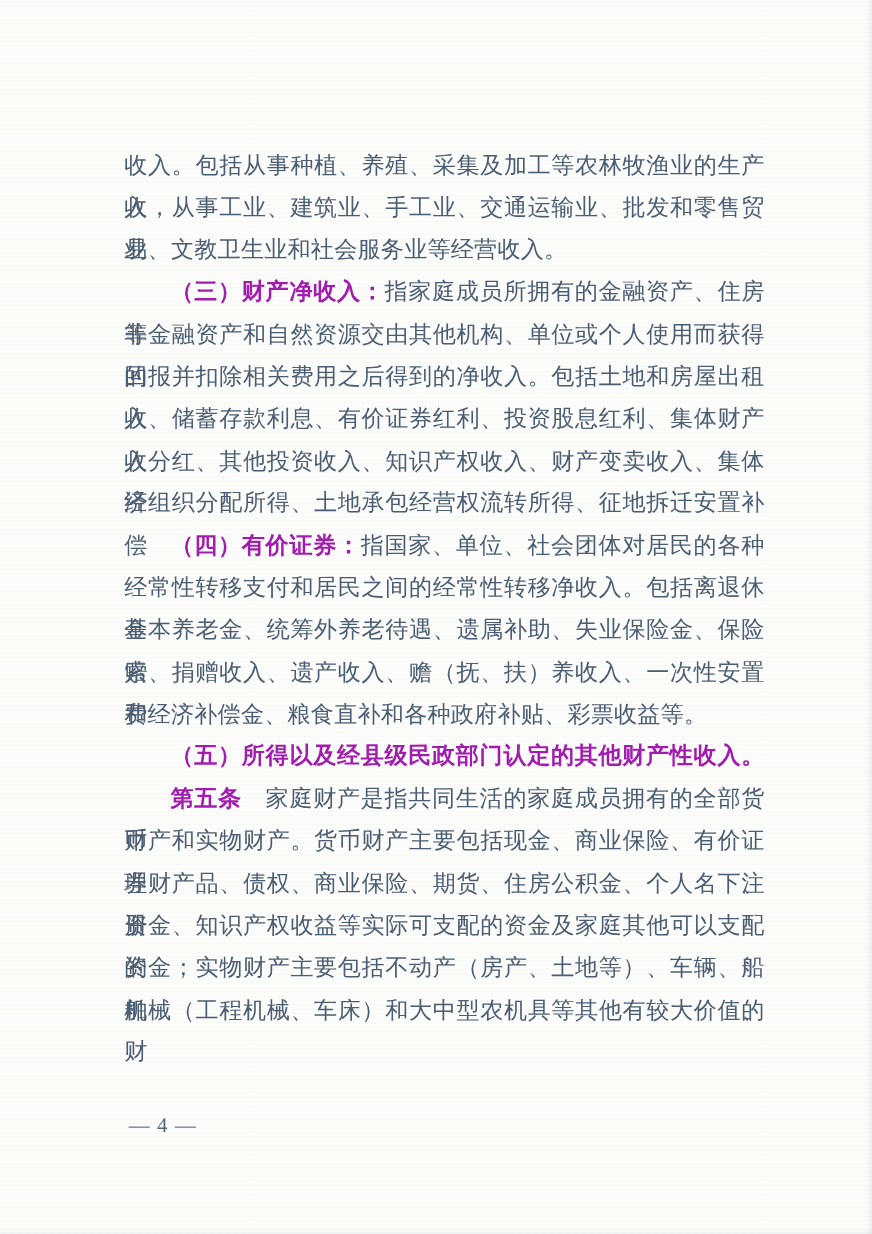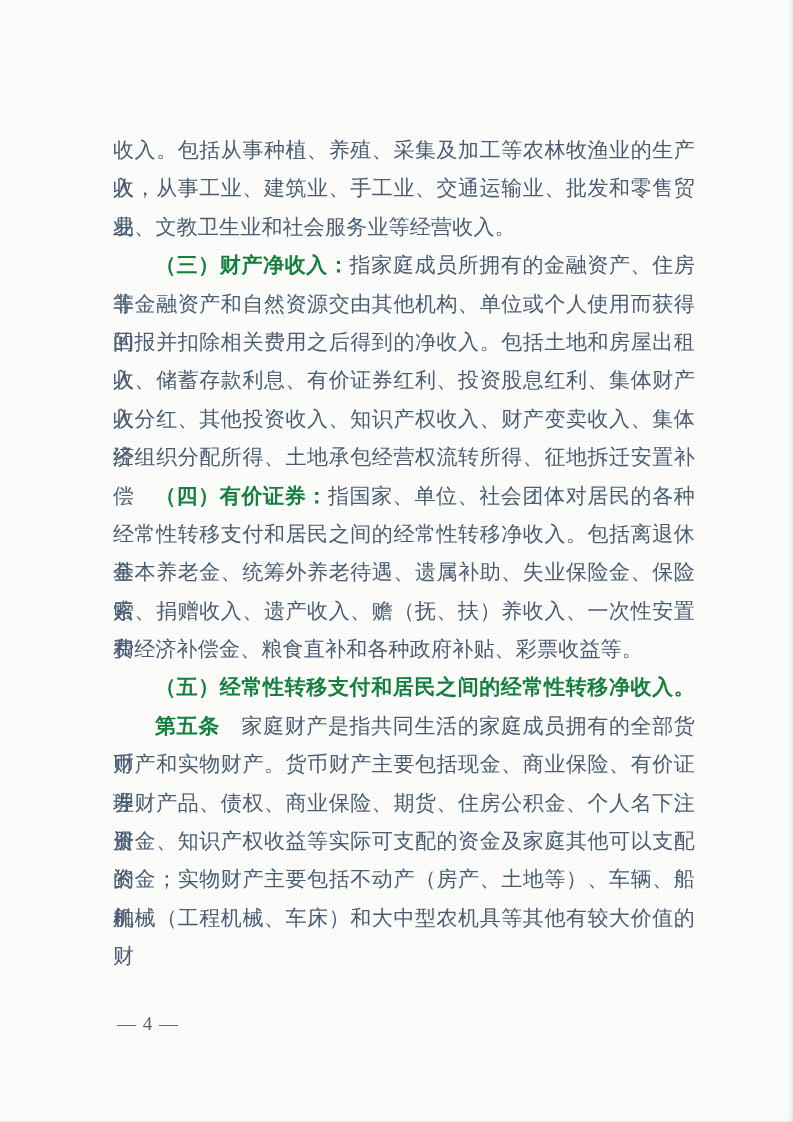--- a/index.html
+++ b/index.html
@@ -51,21 +51,21 @@
   .line.fill {
     white-space: normal;
     text-align: justify;
     text-align-last: justify;
   }
   .line.indent {
     text-indent: 2em;
   }
   .b {
     font-weight: bold;
-    color: #15803d;
+    color: #a21caf;
   }
   .page-footer {
     position: absolute;
     left: 117px;
     top: 1011px;
     font-size: 19px;
     line-height: 26px;
     color: #52657a;
     letter-spacing: 1px;
   }
@@ -94,21 +94,21 @@
 
   <div class="para">
     <p class="line fill indent"><span class="b">（四）有价证券：</span><span>指国家、单位、社会团体对居民的各种</span></p>
     <p class="line fill"><span class="b"></span><span>经常性转移支付和居民之间的经常性转移净收入。包括离退休金、</span></p>
     <p class="line fill"><span class="b"></span><span>基本养老金、统筹外养老待遇、遗属补助、失业保险金、保险索</span></p>
     <p class="line fill"><span class="b"></span><span>赔、捐赠收入、遗产收入、赡（抚、扶）养收入、一次性安置费</span></p>
     <p class="line"><span class="b"></span><span>和经济补偿金、粮食直补和各种政府补贴、彩票收益等。</span></p>
   </div>
 
   <div class="para">
-    <p class="line fill indent"><span class="b">（五）经常性转移支付和居民之间的经常性转移净收入。</span><span></span></p>
+    <p class="line fill indent"><span class="b">（五）所得以及经县级民政部门认定的其他财产性收入。</span><span></span></p>
   </div>
 
   <div class="para">
     <p class="line fill indent"><span class="b">第五条</span><span>　家庭财产是指共同生活的家庭成员拥有的全部货币</span></p>
     <p class="line fill"><span class="b"></span><span>财产和实物财产。货币财产主要包括现金、商业保险、有价证券、</span></p>
     <p class="line fill"><span class="b"></span><span>理财产品、债权、商业保险、期货、住房公积金、个人名下注册</span></p>
     <p class="line fill"><span class="b"></span><span>资金、知识产权收益等实际可支配的资金及家庭其他可以支配的</span></p>
     <p class="line fill"><span class="b"></span><span>资金；实物财产主要包括不动产（房产、土地等）、车辆、船舶、</span></p>
     <p class="line fill"><span class="b"></span><span>机械（工程机械、车床）和大中型农机具等其他有较大价值的财</span></p>
   </div>

